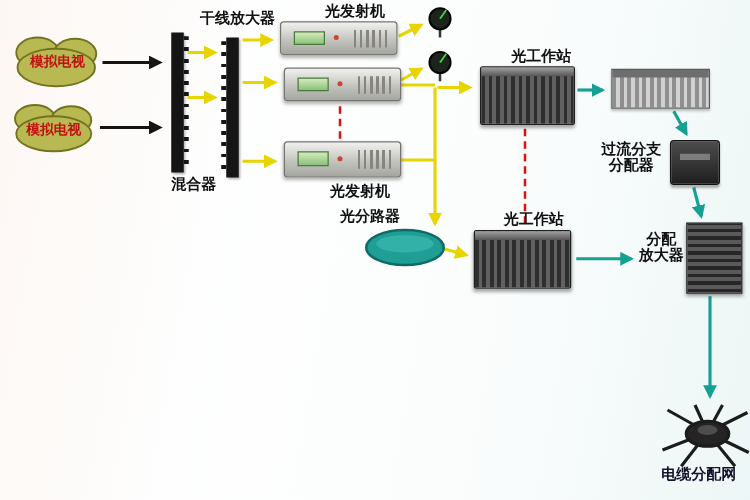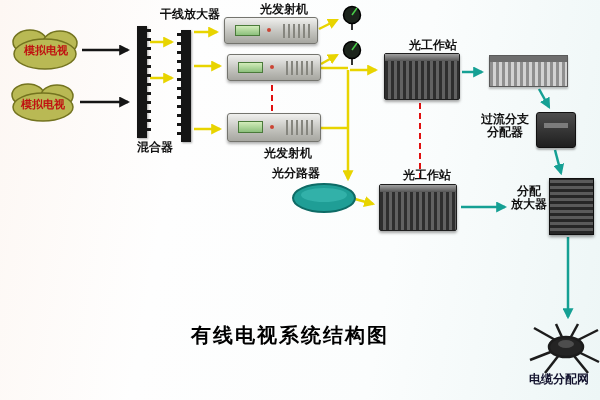--- a/index.html
+++ b/index.html
@@ -163,15 +163,14 @@
   <div class="label" style="left:250px;top:147px;width:76px;">光发射机</div>
   <div class="label" style="left:250px;top:167px;width:70px;text-align:right;">光分路器</div>
   <div class="label" style="left:402px;top:39px;width:62px;">光工作站</div>
   <div class="label" style="left:396px;top:169px;width:62px;">光工作站</div>
   <div class="label" style="left:508px;top:185px;width:42px;">分配
 放大器</div>
   <div class="label" style="left:476px;top:113px;width:58px;">过流分支
 分配器</div>
   <div class="label lbl-navy" style="left:520px;top:373px;width:78px;">电缆分配网</div>
 
-  <div class="title" style="left:168px;top:322px;width:244px;">有线电视系统结构图</div>
 
 </div>
 
 </body></html>

